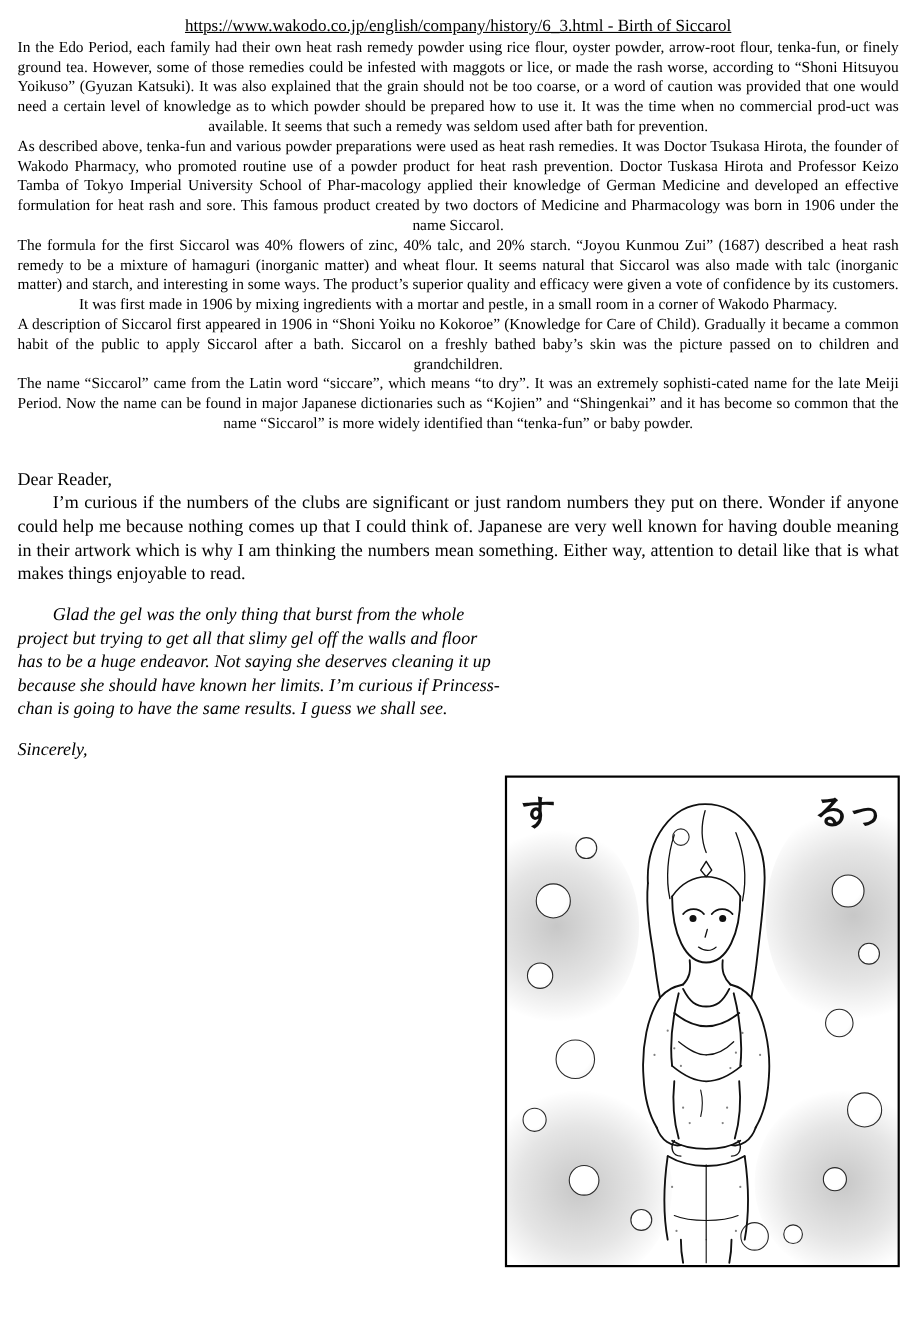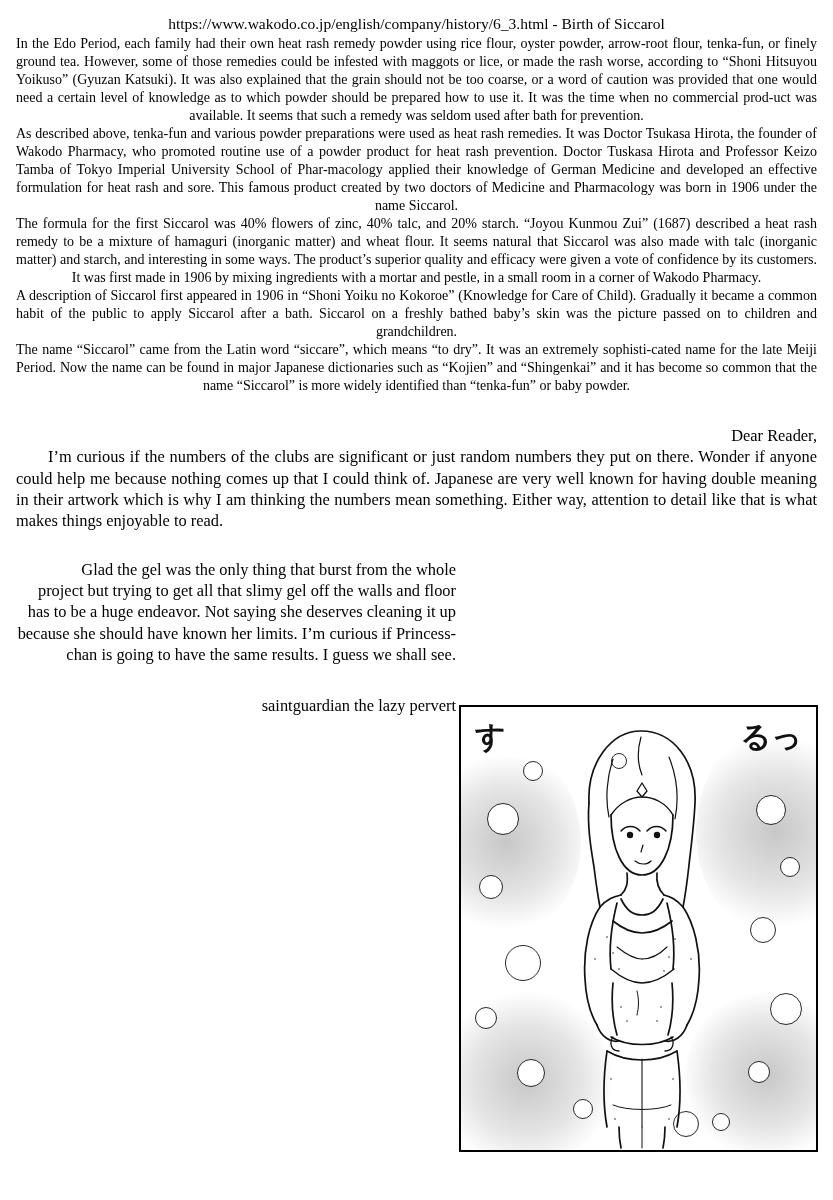--- a/index.html
+++ b/index.html
@@ -21,56 +21,58 @@
     width: 833px;
     height: 1200px;
     box-sizing: border-box;
     padding: 14px 16px 0 16px;
   }
   .source-line {
     text-align: center;
     font-size: 15.5px;
     line-height: 1.25;
     margin: 0 0 2px 0;
+    text-decoration: underline;
   }
   .article p {
     margin: 0 0 0 0;
     font-size: 14px;
     line-height: 1.285;
     text-align: justify;
     text-align-last: center;
     hyphens: none;
   }
   .article p.p-center-last {
     text-align: justify;
     text-align-last: center;
   }
   .letter {
     margin-top: 30px;
     font-size: 16.4px;
     line-height: 1.30;
   }
   .letter p {
     margin: 0;
-    text-align: right;
+    text-align: left;
   }
   .salutation {
     margin-bottom: 18px;
   }
   .para-indent {
     text-indent: 32px;
   }
   .letter .para-full {
     margin-bottom: 0;
     text-align: justify;
     text-align-last: left;
   }
   .bottom-wrap {
     position: relative;
-    margin-top: 27px;
+    margin-top: 16px;
+    font-style: italic;
   }
   .left-col {
     width: 440px;
   }
   .left-col p {
     margin: 0 0 16px 0;
     line-height: 1.30;
   }
   .sig-block p {
     margin: 0 0 2px 0;
@@ -133,22 +135,22 @@
   </div>
 
   <div class="letter">
     <p class="salutation">Dear Reader,</p>
     <p class="para-indent para-full">I’m curious if the numbers of the clubs are significant or just random numbers they put on there.  Wonder if anyone could help me because nothing comes up that I could think of.  Japanese are very well known for having double meaning in their artwork which is why I am thinking the numbers mean something.  Either way, attention to detail like that is what makes things enjoyable to read.</p>
 
     <div class="bottom-wrap">
       <div class="left-col">
         <p class="para-indent">Glad the gel was the only thing that burst from the whole project but trying to get all that slimy gel off the walls and floor has to be a huge endeavor.  Not saying she deserves cleaning it up because she should have known her limits.  I’m curious if Princess-chan is going to have the same results.  I guess we shall see.</p>
         <div class="sig-block">
+          <p>Sincerely,</p>
           <div class="sig-space"></div>
-          <p>saintguardian the lazy pervert</p>
         </div>
       </div>
     </div>
   </div>
 
   <div class="panel">
     <div class="panel-inner">
 
       <span class="kana left">す</span>
       <span class="kana right">るっ</span>

